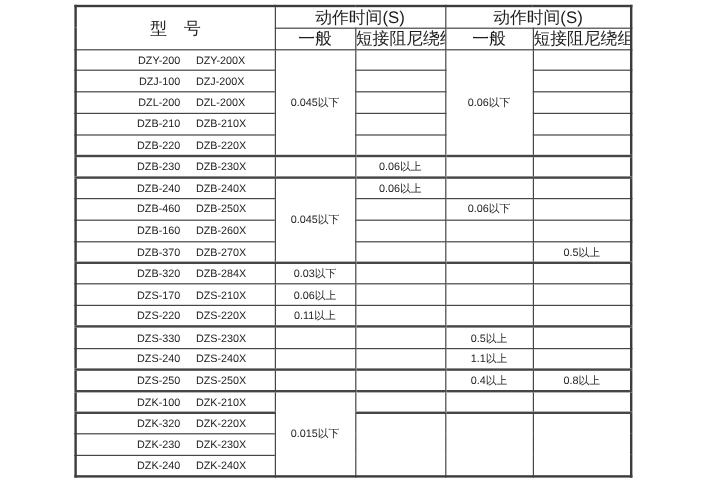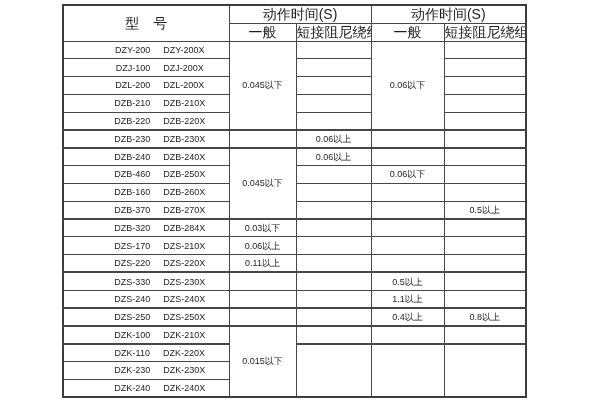--- a/index.html
+++ b/index.html
@@ -158,21 +158,21 @@
       <td>0.8以上</td>
     </tr>
     <tr class="tt">
       <td class="model-cell"><span class="m1">DZK-100</span><span>DZK-210X</span></td>
       <td rowspan="4">0.015以下</td>
       <td></td>
       <td></td>
       <td></td>
     </tr>
     <tr class="tt">
-      <td class="model-cell"><span class="m1">DZK-110</span><span>DZK-220X</span></td>
+      <td class="model-cell"><span class="m1">DZK-320</span><span>DZK-220X</span></td>
       <td rowspan="3"></td>
       <td rowspan="3"></td>
       <td rowspan="3"></td>
     </tr>
     <tr>
       <td class="model-cell"><span class="m1">DZK-230</span><span>DZK-230X</span></td>
     </tr>
     <tr>
       <td class="model-cell"><span class="m1">DZK-240</span><span>DZK-240X</span></td>
     </tr>

